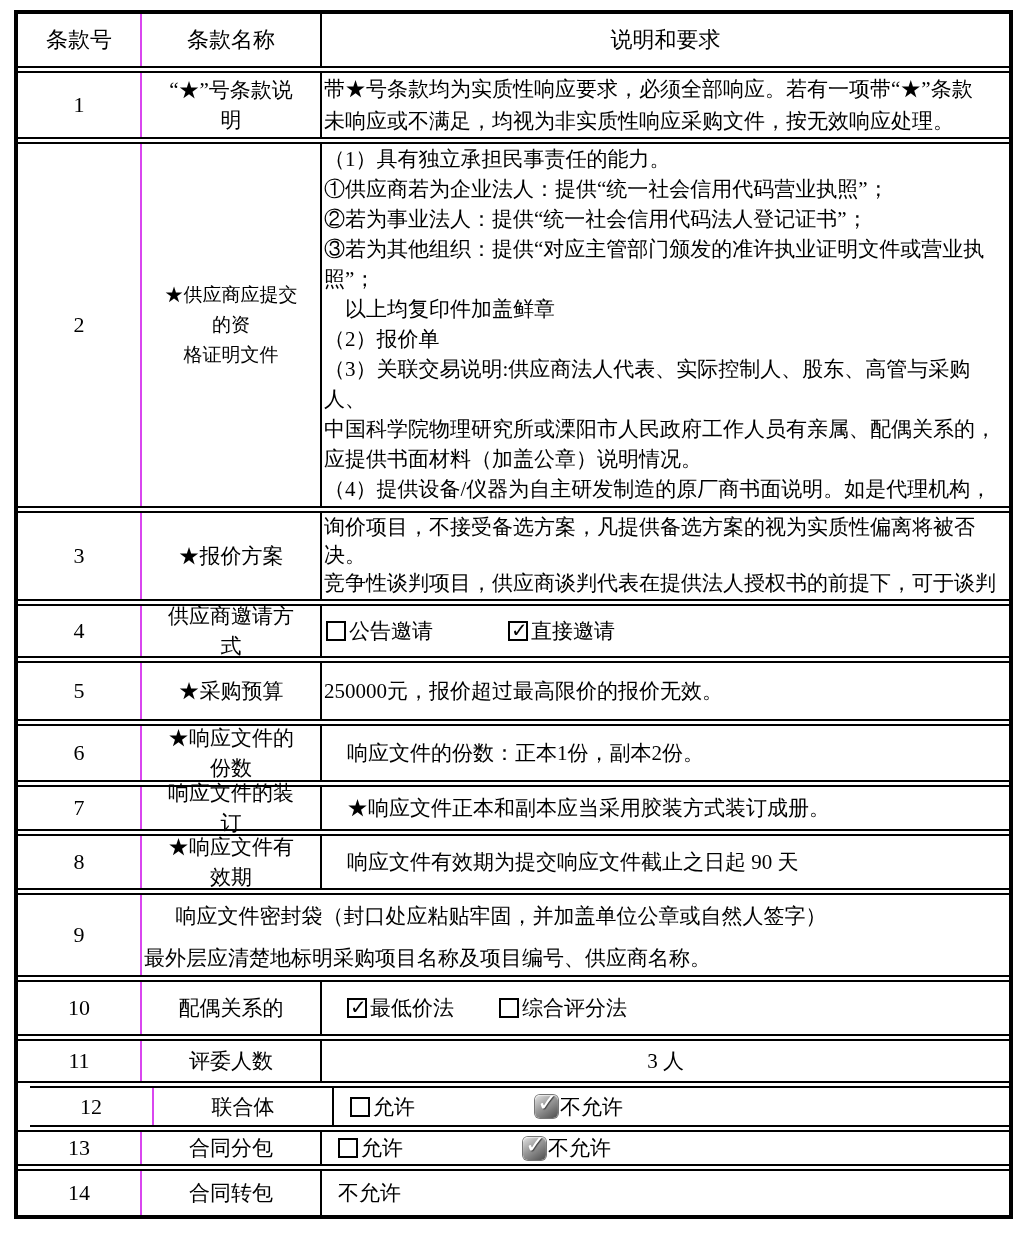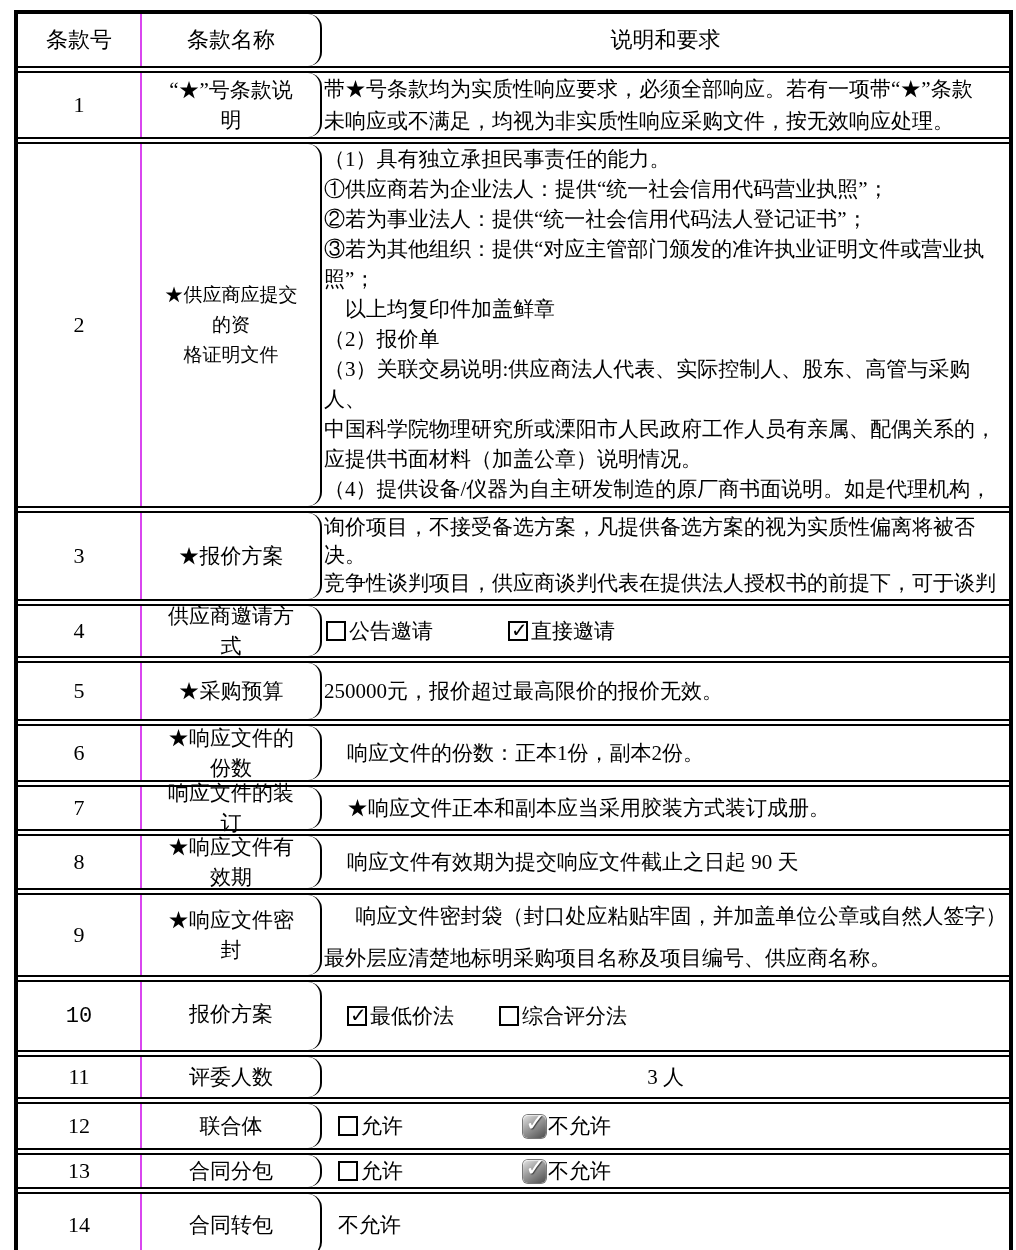--- a/index.html
+++ b/index.html
@@ -10,32 +10,32 @@
   .tbl{
     position:absolute;left:14px;top:10px;width:999px;box-sizing:border-box;
     border:4px solid #000;background:#fff;
   }
   .row{display:flex;box-sizing:border-box;border-bottom:2px solid #000;}
   .row+.row{border-top:2px solid #000;margin-top:3px;}
   .row:last-child{border-bottom:none;}
   .c1{width:124px;flex:0 0 auto;border-right:2px solid #d946ef;display:flex;align-items:center;justify-content:center;
       font-size:22px;box-sizing:border-box;}
   .c2{width:180px;flex:0 0 auto;border-right:2px solid #000;display:flex;align-items:center;justify-content:center;
-      text-align:center;font-size:21px;line-height:30px;padding:0 18px;box-sizing:border-box;white-space:pre-wrap;border-radius:14px;}
+      text-align:center;font-size:21px;line-height:30px;padding:0 18px;box-sizing:border-box;white-space:pre-wrap;}
   .c2.fs19{font-size:19px;}
   .c3{flex:1 1 auto;min-width:0;font-size:21px;box-sizing:border-box;padding:0 2px;}
   .c3.text{white-space:pre-wrap;overflow:hidden;}
   .c3.vctr{display:flex;align-items:center;}
   .c3.hctr{display:flex;align-items:center;justify-content:center;}
   .lh32{line-height:32px;} .lh30{line-height:30px;} .lh28{line-height:28px;} .lh42{line-height:42px;}
   .pl4{padding-left:4px;} .pl25{padding-left:25px;} .pl16{padding-left:16px;}
   
   .hh{height:54px;} .h1{height:68px;} .h2{height:366px;} .h3{height:90px;} .h4{height:54px;}
   .h5{height:60px;} .h6{height:58px;} .h7{height:46px;} .h8{height:56px;} .h9{height:84px;}
-  .h10{height:72px;font-family:Liberation Mono, monospace;} .h11{height:44px;} .h12{height:48px;} .h13{height:36px;} .h14{height:64px;}
+  .h10{height:56px;} .h11{height:44px;} .h12{height:41px;margin-left:12px;} .h13{height:36px;} .h14{height:46px;}
   .th{font-size:22px;}
   
   .opt{display:inline-flex;align-items:center;white-space:nowrap;}
   .cbx{display:inline-block;width:20px;height:20px;border:2px solid #000;box-sizing:border-box;
        position:relative;margin-right:3px;background:#fff;flex:0 0 auto;}
   .cbx.ck::after{content:"\2713";position:absolute;left:1px;top:-5px;font-size:20px;font-weight:bold;
        color:#000;font-family:"DejaVu Sans",sans-serif;}
   
   .cb3d{display:inline-block;width:23px;height:23px;border-radius:5px;flex:0 0 auto;
        background:linear-gradient(145deg,#e6e6e6 0%,#9a9a9a 45%,#4d4d4d 100%);
@@ -122,28 +122,27 @@
   </div>
 
   <div class="row h8">
     <div class="c1">8</div>
     <div class="c2">★响应文件有效期</div>
     <div class="c3 vctr pl25">响应文件有效期为提交响应文件截止之日起 90 天</div>
   </div>
 
   <div class="row h9">
     <div class="c1">9</div>
-    <div class="c2">★响应文件密封</div>
     <div class="c3 text lh42">　  响应文件密封袋（封口处应粘贴牢固，并加盖单位公章或自然人签字）
 最外层应清楚地标明采购项目名称及项目编号、供应商名称。</div>
   </div>
 
   <div class="row h10">
     <div class="c1">10</div>
-    <div class="c2">报价方案</div>
+    <div class="c2">配偶关系的</div>
     <div class="c3 vctr pl25">
       <span class="opt">
         <span class="cbx ck"></span>
         <span>最低价法</span>
       </span>
       <span class="opt g45">
         <span class="cbx"></span>
         <span>综合评分法</span>
       </span>
     </div>

